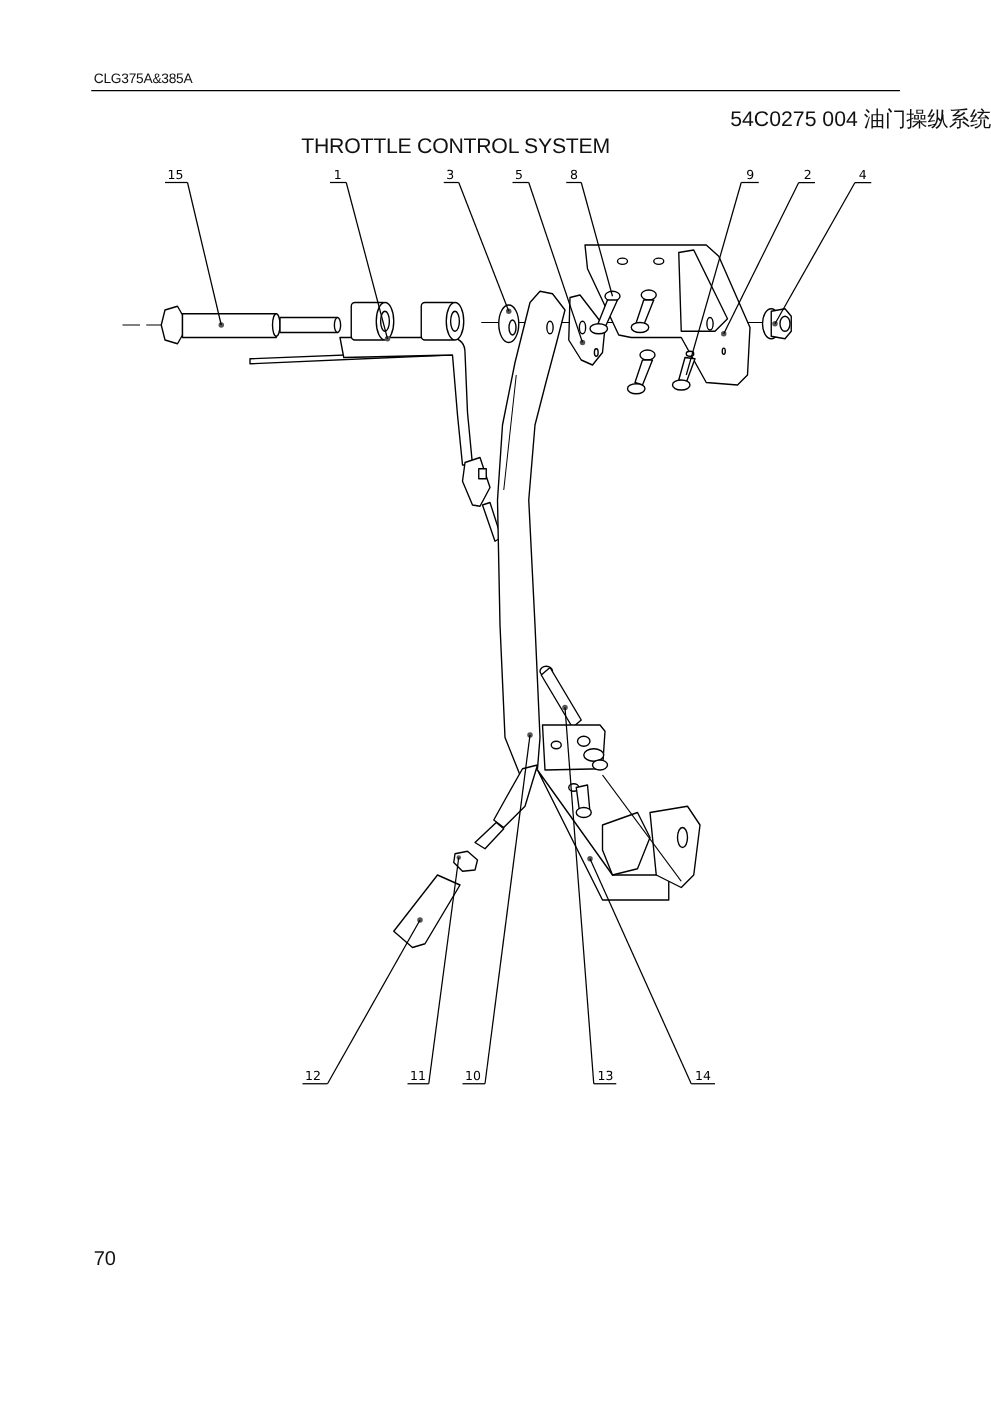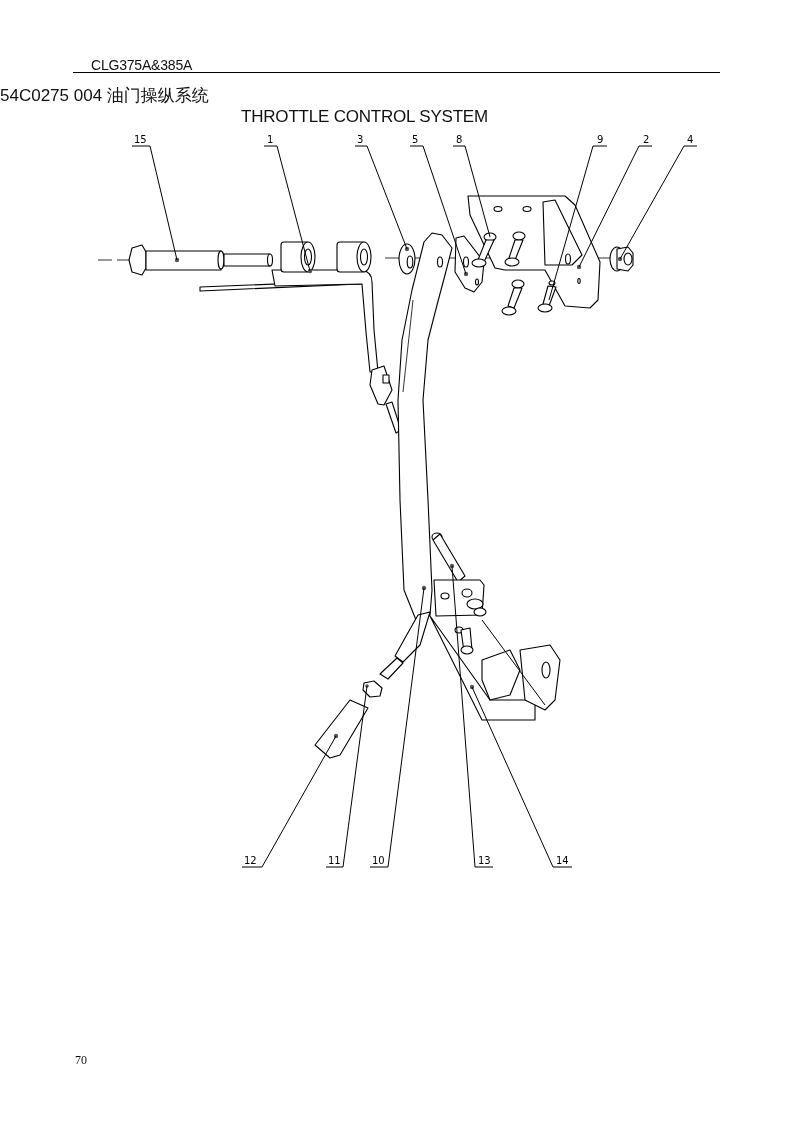--- a/index.html
+++ b/index.html
@@ -1,22 +1,22 @@
 <!DOCTYPE html>
 <html><head>
 <meta charset="utf-8">
 <style>
   html, body { margin: 0; padding: 0; background: #ffffff; }
   body { width: 793px; height: 1122px; position: relative; overflow: hidden;
          font-family: "Liberation Sans", sans-serif; color: #111; }
-  .header-code { position: absolute; left: 91px; top: 57px; font-size: 14px; letter-spacing: -0.2px; }
+  .header-code { position: absolute; left: 75px; top: 57px; font-size: 11px; letter-spacing: -0.2px; }
   .header-rule { position: absolute; left: 73px; top: 72px; width: 647px; height: 0; border-top: 1.3px solid #000; }
-  .title-cn { position: absolute; left: 0; width: 793px; top: 84px; text-align: left; font-size: 17px; }
+  .title-cn { position: absolute; left: 0; width: 793px; top: 84px; text-align: right; font-size: 17px; }
   .title-en { position: absolute; left: 0; width: 729px; top: 107px; text-align: center; font-size: 17px; letter-spacing: -0.2px; }
-  .page-number { position: absolute; left: 75px; top: 1053px; font-size: 12px; font-family: Liberation Serif, serif; }
+  .page-number { position: absolute; left: 75px; top: 999px; font-size: 16px; }
   svg.drawing { position: absolute; left: 0; top: 0; }
   .callout-text { font-family: "DejaVu Sans", sans-serif; font-size: 10px; fill: #000; }
   .part { fill: #fff; stroke: #000; stroke-width: 1.1; stroke-linejoin: round; }
   .ln { fill: none; stroke: #000; stroke-width: 1; }
   .thin { fill: none; stroke: #000; stroke-width: 0.8; }
   .dot { fill: #555; }
 </style>
 </head>
 <body>
 

